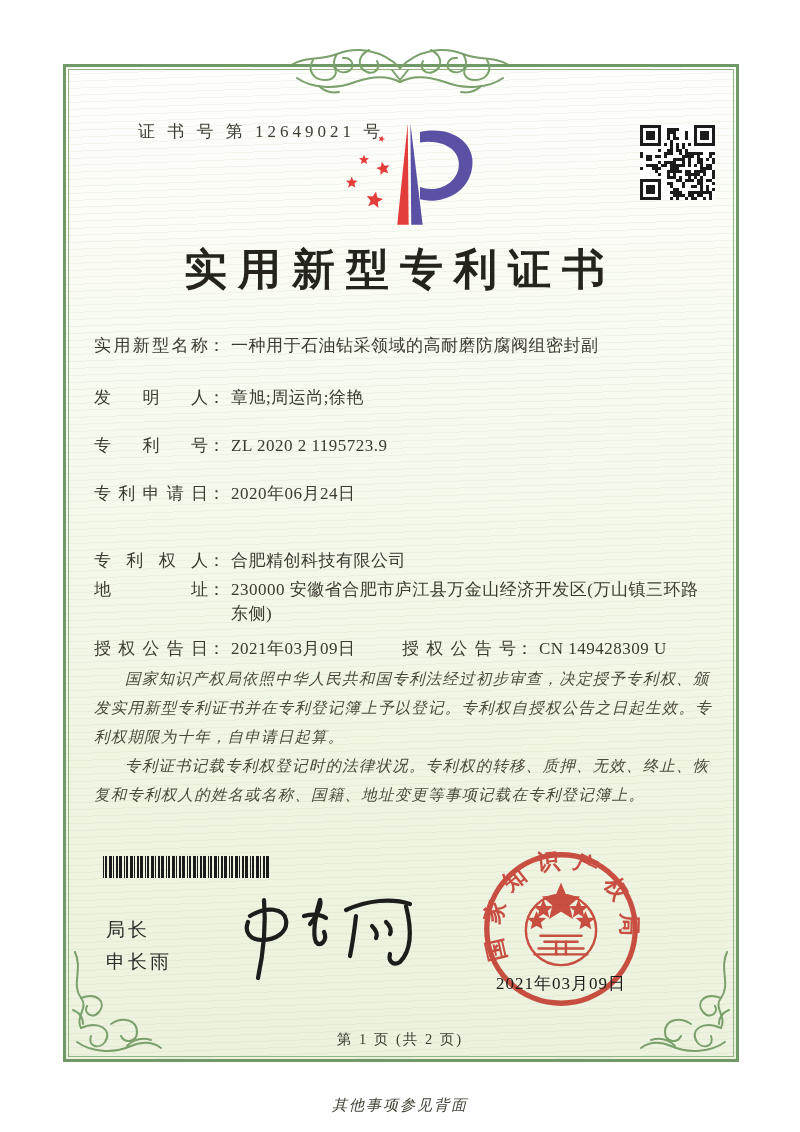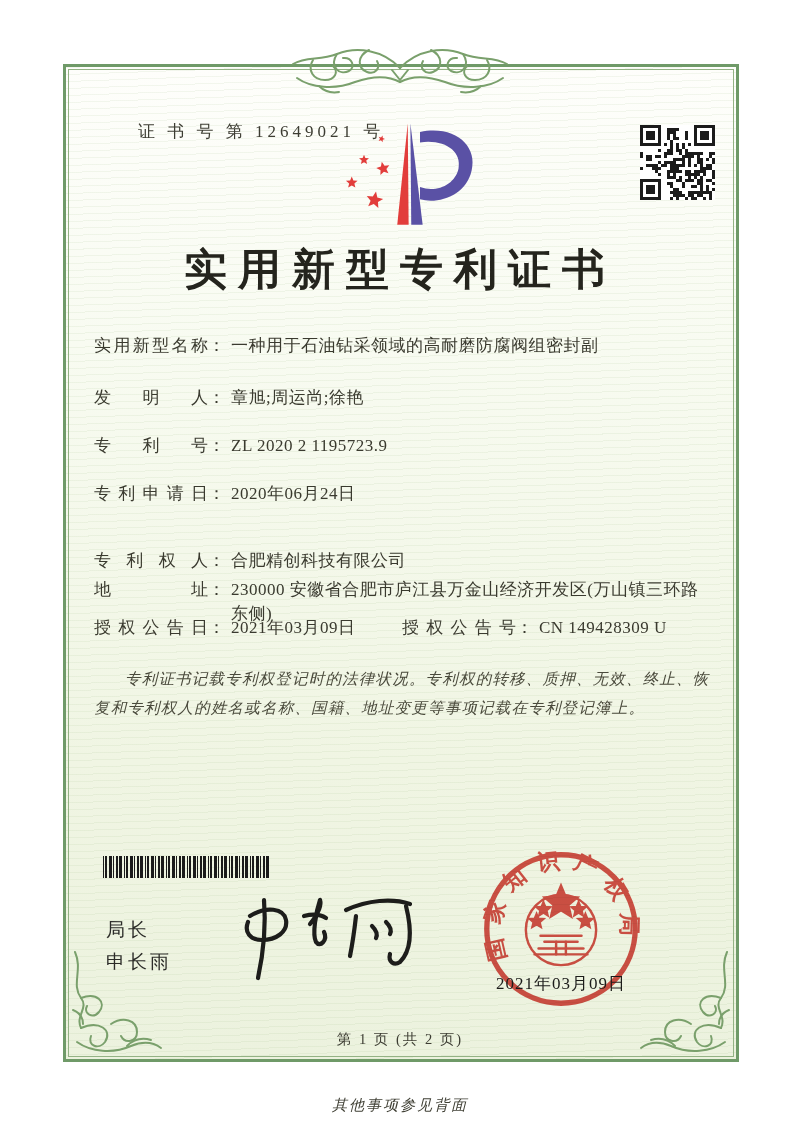--- a/index.html
+++ b/index.html
@@ -38,21 +38,21 @@
   .row{position:absolute;left:0;display:flex;font-size:17px;color:#3a3a2f;line-height:24px;}
   .row .lbl{display:inline-block;width:114px;text-align:justify;text-align-last:justify;color:#3a3a2f;flex:none;}
   .row .colon{flex:none;margin-right:6px;}
   .row .val{letter-spacing:0.5px;max-width:478px;}
   .row-name{top:0;}
   .row-inventor{top:52px;}
   .row-patno{top:100px;}
   .row-filing{top:148px;}
   .row-patentee{top:180px;margin-top:35px;}
   .row-address{top:244px;}
-  .row-grant{top:282px;}
+  .row-grant{top:303px;}
   .pair{display:flex;}
   .pair-first{width:308px;flex:none;}
 
   .paragraphs{
     position:absolute;left:94px;top:664px;width:620px;
     font-size:15.5px;line-height:29px;color:#4a4a3c;
     font-style:italic;letter-spacing:1.2px;
   }
   .paragraphs p{margin:0;text-indent:2em;}
 
@@ -472,20 +472,21 @@
       </span>
       <span class="pair">
         <span class="lbl">授权公告号</span>
           <span class="colon">：</span>
           <span class="val">CN 149428309 U</span>
       </span>
     </div>
   </div>
 
   <div class="paragraphs">
+    <p>国家知识产权局依照中华人民共和国专利法经过初步审查，决定授予专利权、颁发实用新型专利证书并在专利登记簿上予以登记。专利权自授权公告之日起生效。专利权期限为十年，自申请日起算。</p>
     <p>专利证书记载专利权登记时的法律状况。专利权的转移、质押、无效、终止、恢复和专利权人的姓名或名称、国籍、地址变更等事项记载在专利登记簿上。</p>
   </div>
 
   <svg class="barcode" id="barcode-svg" viewBox="0 0 166 22" preserveAspectRatio="none">
       <rect x="0" y="0" width="1" height="22" fill="#1b1b1b"></rect>
       <rect x="2" y="0" width="2" height="22" fill="#1b1b1b"></rect>
       <rect x="6" y="0" width="3" height="22" fill="#1b1b1b"></rect>
       <rect x="10" y="0" width="1" height="22" fill="#1b1b1b"></rect>
       <rect x="13" y="0" width="2" height="22" fill="#1b1b1b"></rect>
       <rect x="16" y="0" width="3" height="22" fill="#1b1b1b"></rect>

